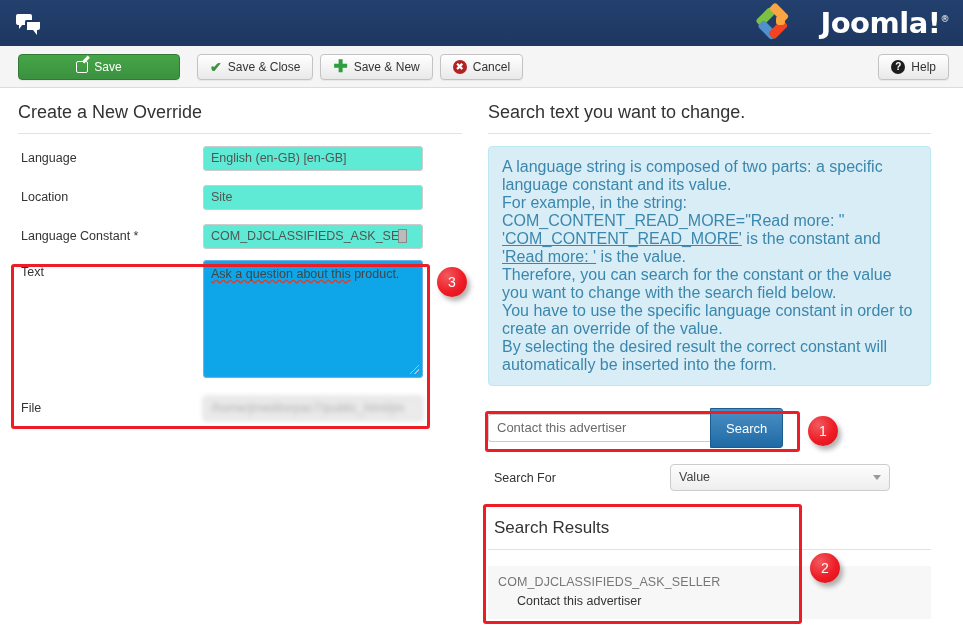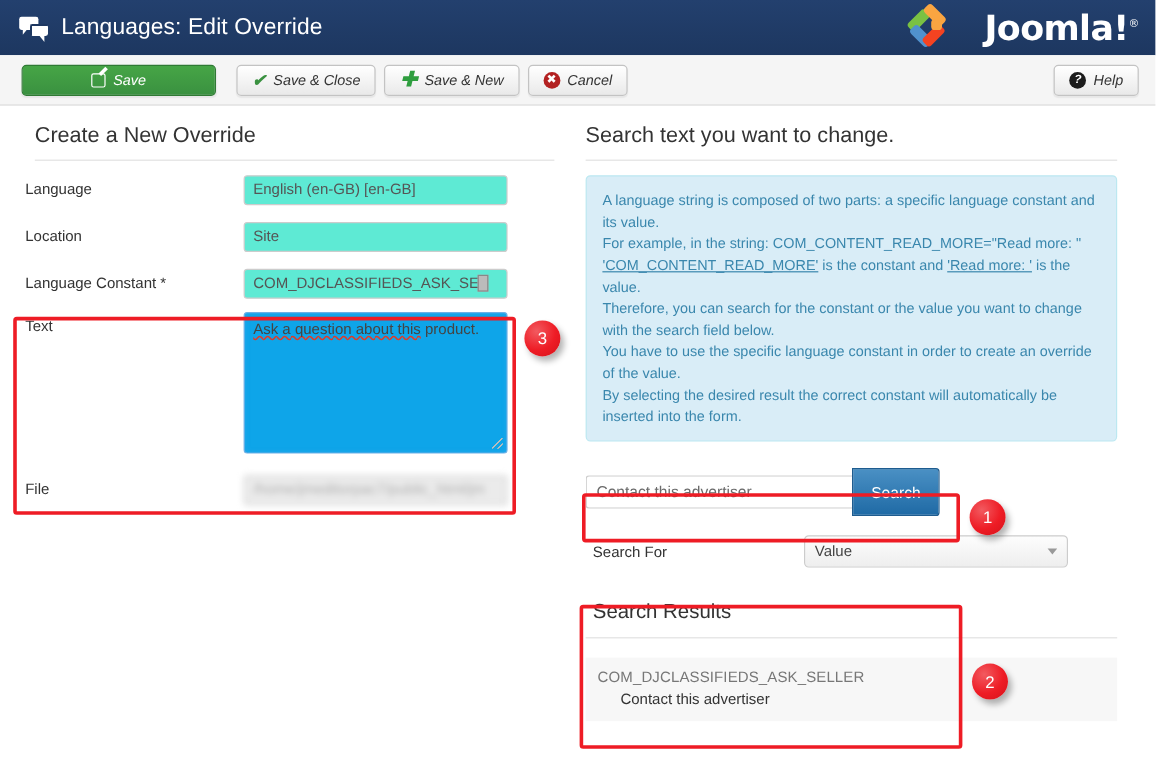--- a/index.html
+++ b/index.html
@@ -70,21 +70,20 @@
     display:flex; align-items:center; padding:0 14px 0 18px;
     position:relative;
   }
   .btn {
     height:26px; display:inline-flex; align-items:center; gap:6px;
     padding:0 12px; border-radius:4px; font-size:12px;
     border:1px solid #c3c3c3; cursor:pointer;
     background: linear-gradient(180deg,#ffffff 0%,#e9e9e9 100%);
     color:#333; white-space:nowrap;
     box-shadow:0 1px 1px rgba(0,0,0,.06);
-    font-style:italic;
   }
   .btn.primary {
     background: linear-gradient(180deg,#46a546 0%,#3a9140 100%);
     border-color:#2f7a34; color:#fff; width:162px; justify-content:center;
   }
   .btn + .btn { margin-left:7px; }
   #btn-save { margin-right:10px; }
   .ico { display:inline-block; line-height:1; }
   .ico-save {
     width:12px; height:12px; border:1.6px solid #fff; border-radius:2px;
@@ -108,21 +107,21 @@
   
   #content { display:flex; padding:0; height:calc(634px - 88px); }
   #col-left  { width:482px; padding:14px 20px 0 18px; position:relative; }
   #col-right { width:481px; padding:14px 32px 0 6px; position:relative; }
 
   .section-title {
     font-size:18px; font-weight:normal; color:#333;
     margin:0 0 12px 0; padding-bottom:10px;
     border-bottom:1px solid #e2e2e2;
   }
-  #col-left .section-title { padding-left:0;margin-left:11px; }
+  #col-left .section-title { padding-left:0; }
 
   .field-row { display:flex; align-items:flex-start; margin-bottom:14px; }
   .field-label {
     width:185px; flex:none; font-size:12.5px; color:#333;
     padding-top:5px; padding-left:3px;
   }
   .inp {
     width:220px; height:25px; border:1px solid #ccc; border-radius:3px;
     background:#ebebeb; color:#555; font-size:12.5px;
     padding:0 7px; line-height:23px; overflow:hidden; white-space:nowrap;
@@ -149,21 +148,21 @@
       linear-gradient(135deg, transparent 70%, #bcbcbc 70%, #bcbcbc 80%, transparent 80%);
   }
   .caret-box {
     display:inline-block; width:9px; height:14px; background:#bbb;
     border:1px solid #888; vertical-align:-3px; margin-left:-1px;
   }
 
   
   .infobox {
     background:#d9edf7; border:1px solid #bce8f1; border-radius:4px;
-    color:#3a87ad; padding:11px 13px; font-size:12px; line-height:18px;
+    color:#3a87ad; padding:11px 13px; font-size:16px; line-height:18px;
   }
   .infobox u { text-decoration:underline; }
 
   
   #search-row { display:flex; align-items:center; margin-top:22px; }
   #search-input {
     width:222px; height:28px; border:1px solid #ccc; border-right:none;
     border-radius:3px 0 0 3px; background:#fff; color:#6a6a6a;
     font-size:13px; padding:0 8px; line-height:26px;
   }
@@ -213,21 +212,20 @@
 </style>
 </head>
 <body>
 
 <div id="header">
   <div class="title-wrap">
     <span class="page-icon">
       <span class="b1"></span>
         <span class="b2"></span>
     </span>
-    <h1>Languages: Edit Override</h1>
   </div>
   <div id="brand">
     <span class="jlogo">
       <span class="jl-green"></span>
       <span class="jl-orange"></span>
       <span class="jl-blue"></span>
       <span class="jl-red"></span>
       <span class="jl-dot"></span>
     </span>
     <span class="jtext"><span>Joomla!</span><sup>®</sup></span>

